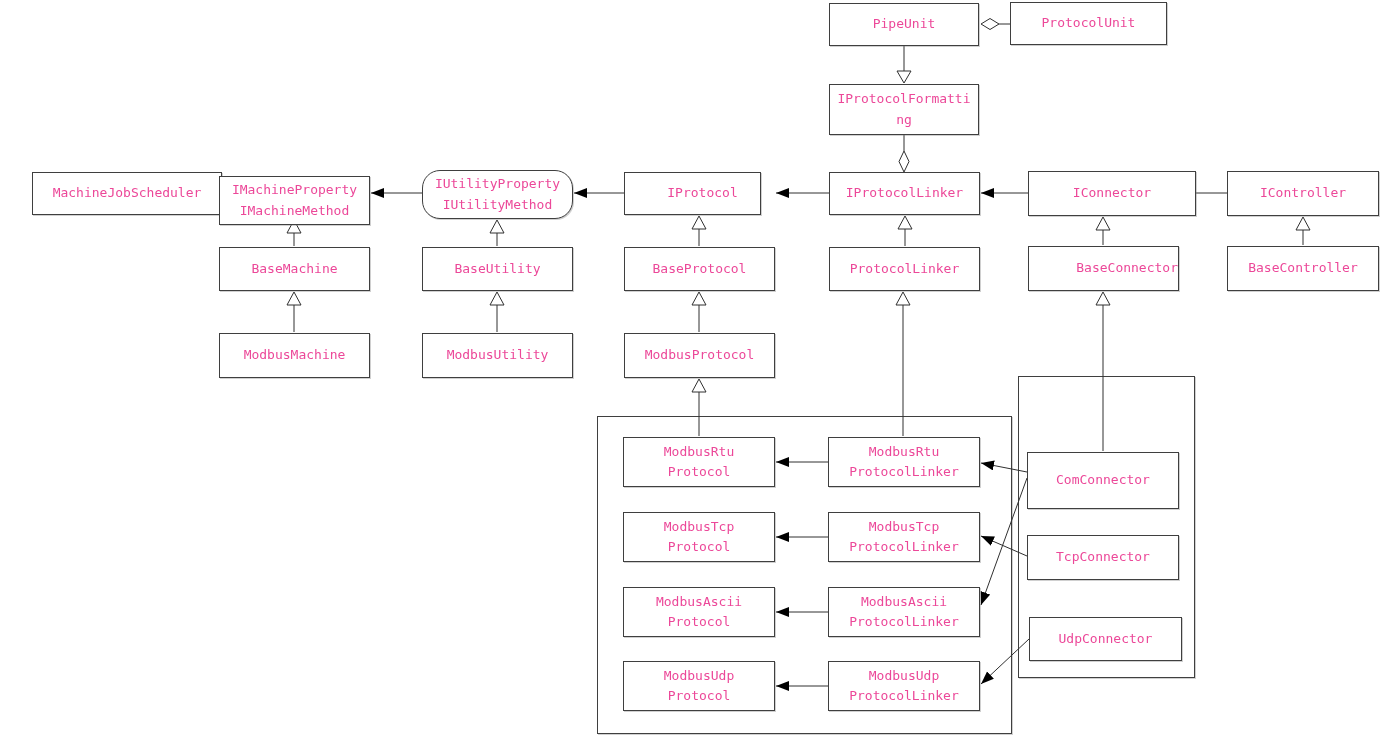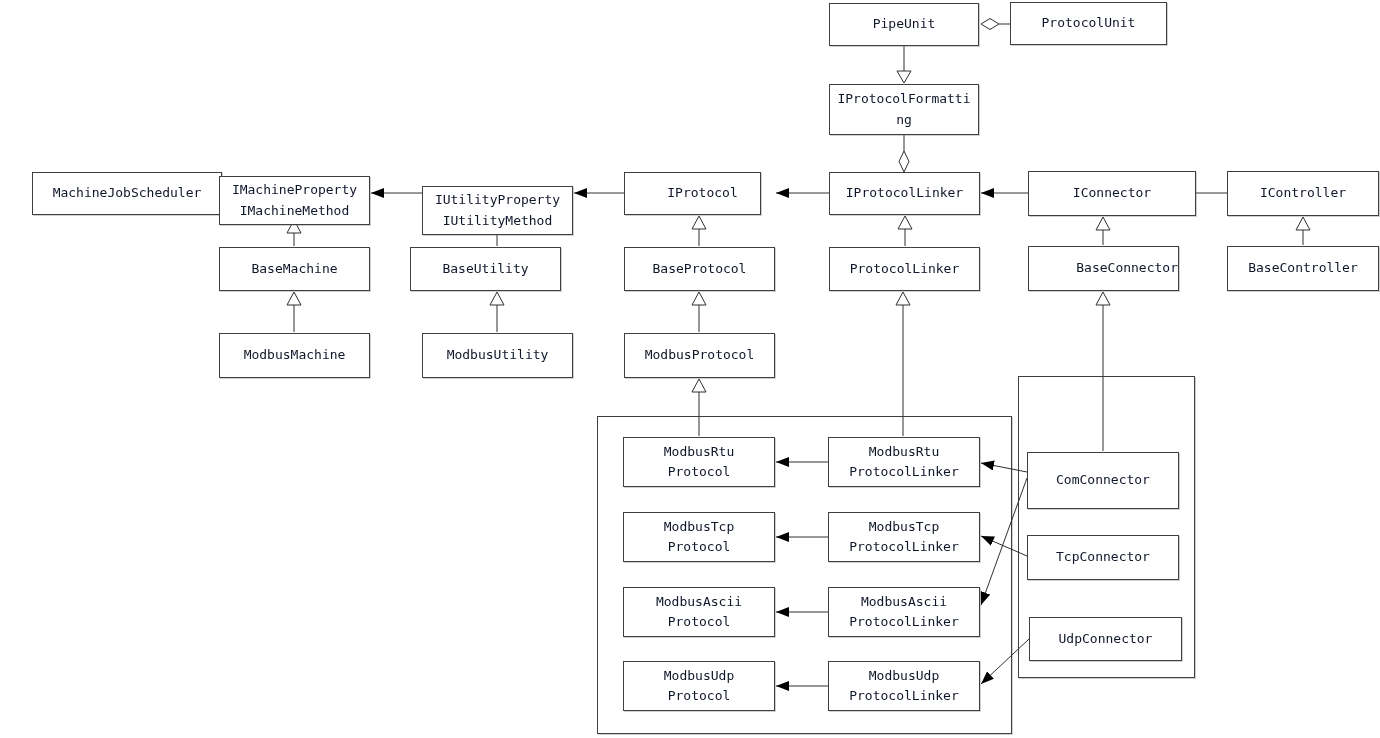--- a/index.html
+++ b/index.html
@@ -9,21 +9,21 @@
     height: 738px;
     background: #ffffff;
     font-family: "DejaVu Sans Mono", "Liberation Mono", monospace;
     overflow: hidden;
   }
   .box {
     position: absolute;
     box-sizing: border-box;
     border: 1px solid #3f3f3f;
     background: #ffffff;
-    color: #0f172a;
+    color: #ec4899;
     font-size: 13px;
     line-height: 1.55;
     display: flex;
     flex-direction: column;
     align-items: center;
     justify-content: center;
     text-align: center;
     z-index: 3;
     box-shadow: 1px 1px 0 rgba(120,120,120,0.35);
   }
@@ -154,41 +154,41 @@
     <span>ng</span>
   </div>
 
   <div class="box" style="left:2px; top:172px; width:190px; height:43px;margin-left:30px;">
     <span>MachineJobScheduler</span>
   </div>
   <div class="box" style="left:219px; top:170px; width:151px; height:49px;margin-top:6px;">
     <span>IMachineProperty</span>
     <span>IMachineMethod</span>
   </div>
-  <div class="box" style="left:422px; top:186px; width:151px; height:49px;">
+  <div class="box" style="left:422px; top:170px; width:151px; height:49px;border-radius:18px;">
     <span>IUtilityProperty</span>
     <span>IUtilityMethod</span>
   </div>
   <div class="box" style="left:624px; top:172px; width:137px; height:43px;padding-left:20px;">
     <span>IProtocol</span>
   </div>
   <div class="box" style="left:829px; top:172px; width:151px; height:43px;">
     <span>IProtocolLinker</span>
   </div>
   <div class="box" style="left:1028px; top:171px; width:168px; height:45px;">
     <span>IConnector</span>
   </div>
   <div class="box" style="left:1227px; top:171px; width:152px; height:45px;">
     <span>IController</span>
   </div>
 
   <div class="box" style="left:219px; top:247px; width:151px; height:44px;">
     <span>BaseMachine</span>
   </div>
-  <div class="box" style="left:410px; top:247px; width:151px; height:44px;">
+  <div class="box" style="left:422px; top:247px; width:151px; height:44px;">
     <span>BaseUtility</span>
   </div>
   <div class="box" style="left:624px; top:247px; width:151px; height:44px;">
     <span>BaseProtocol</span>
   </div>
   <div class="box" style="left:829px; top:247px; width:151px; height:44px;">
     <span>ProtocolLinker</span>
   </div>
   <div class="box" style="left:1028px; top:246px; width:151px; height:45px;align-items:flex-end;">
     <span>BaseConnector</span>

